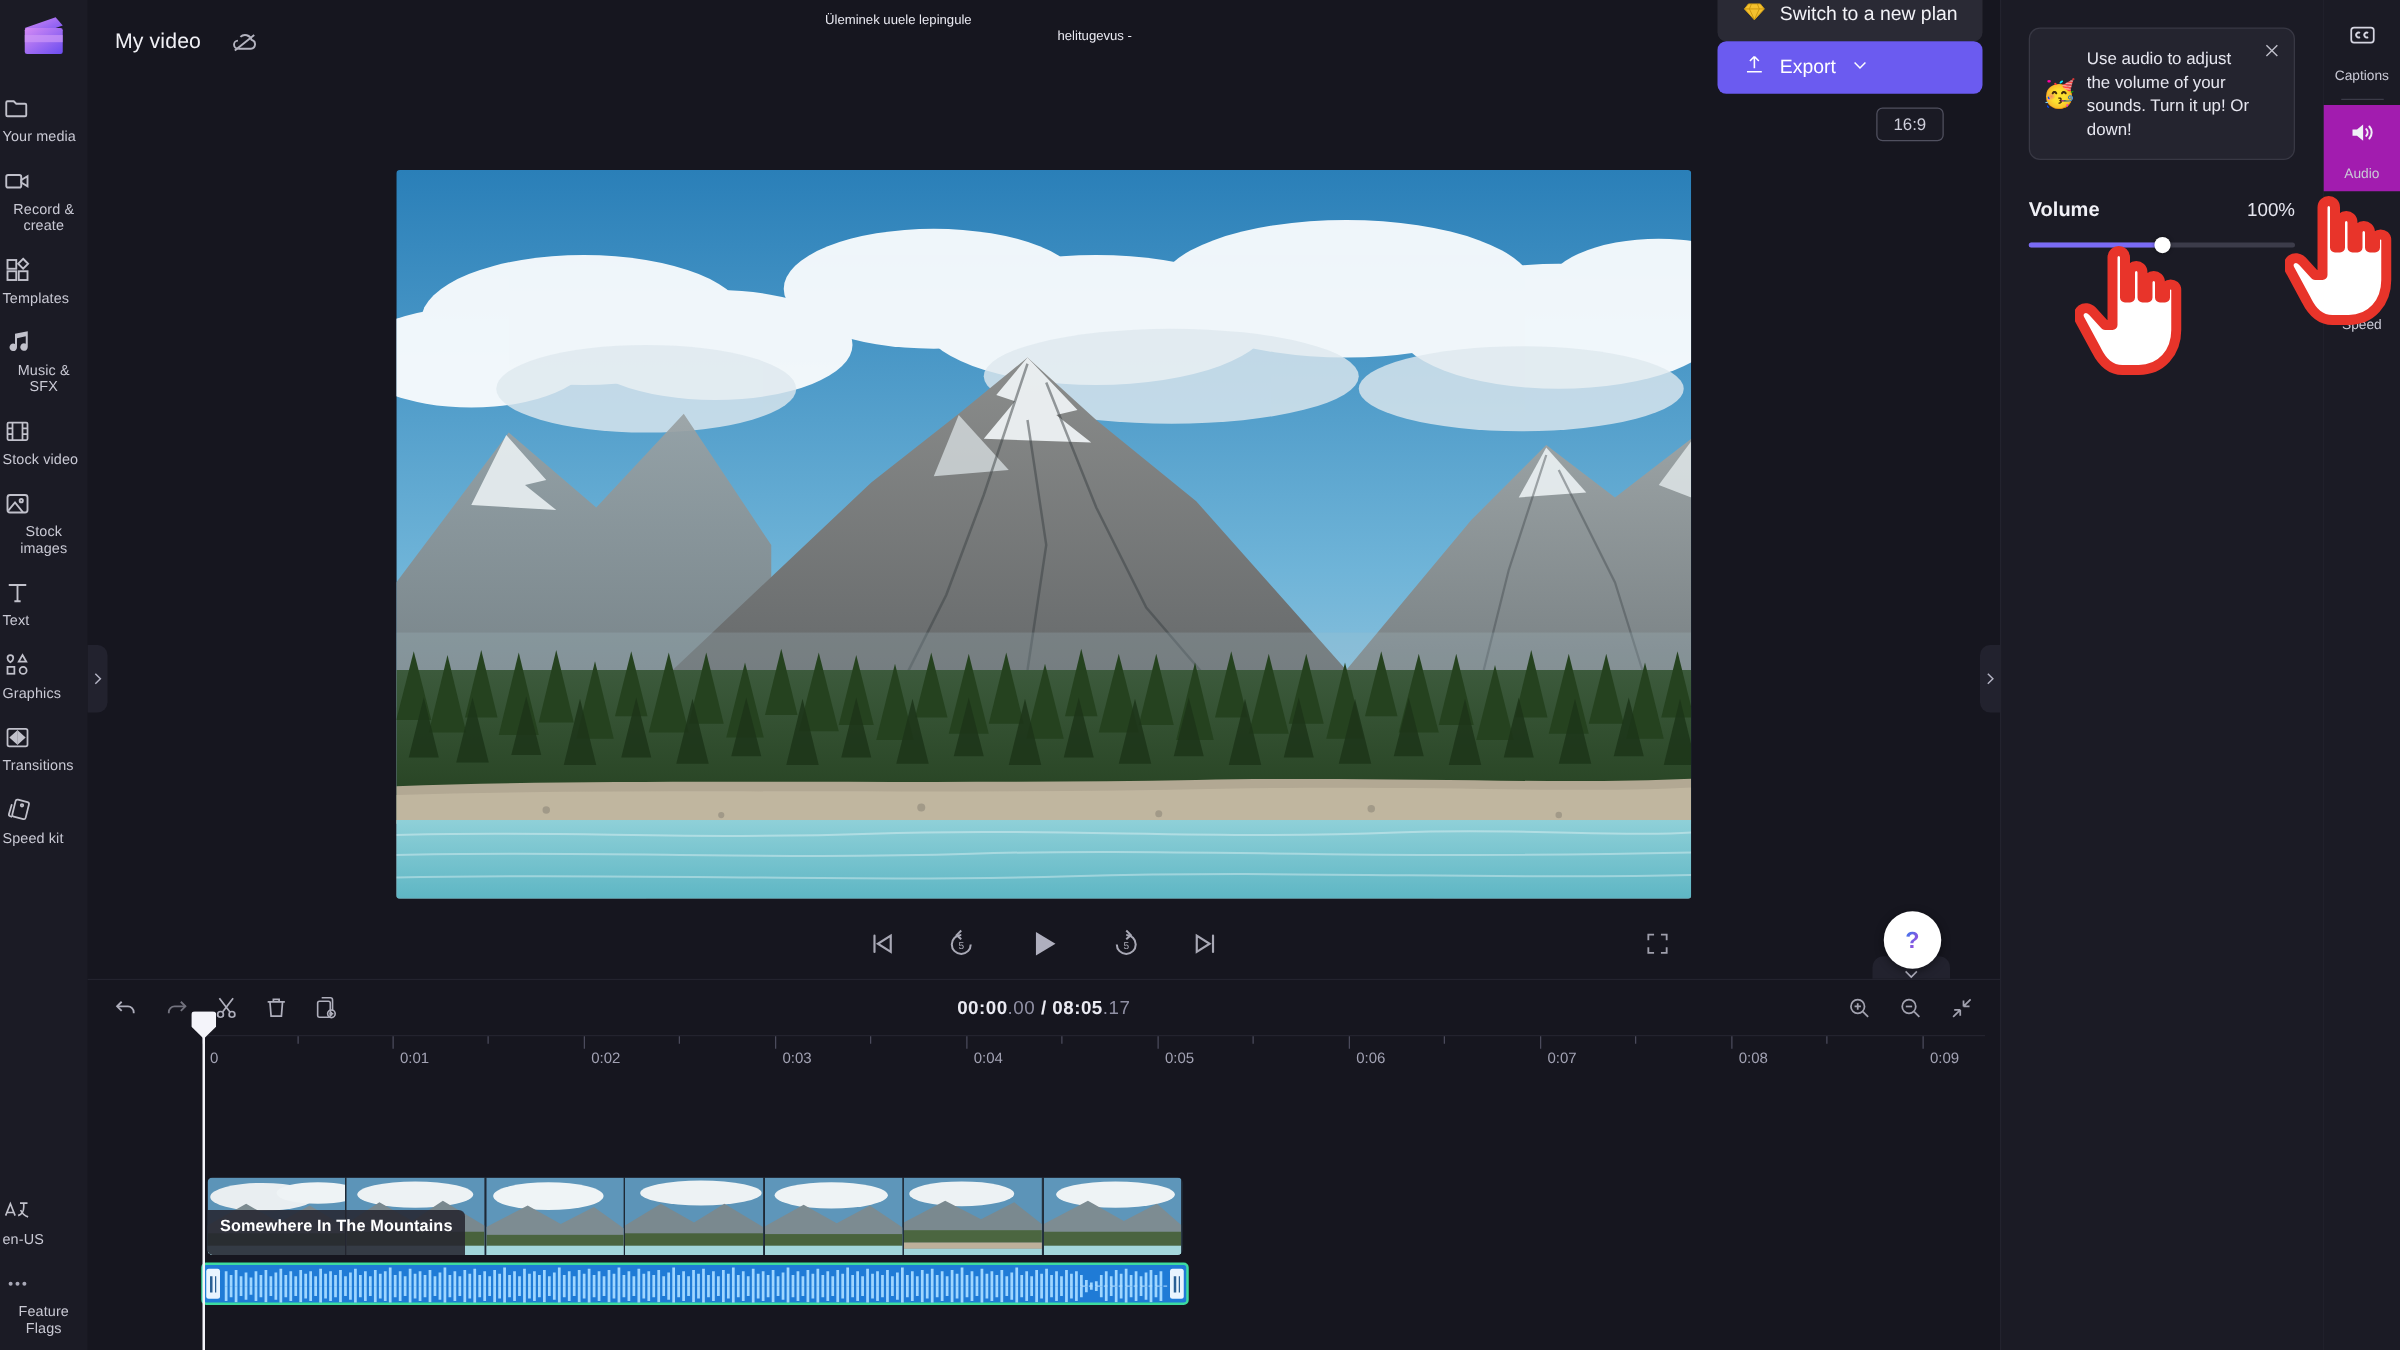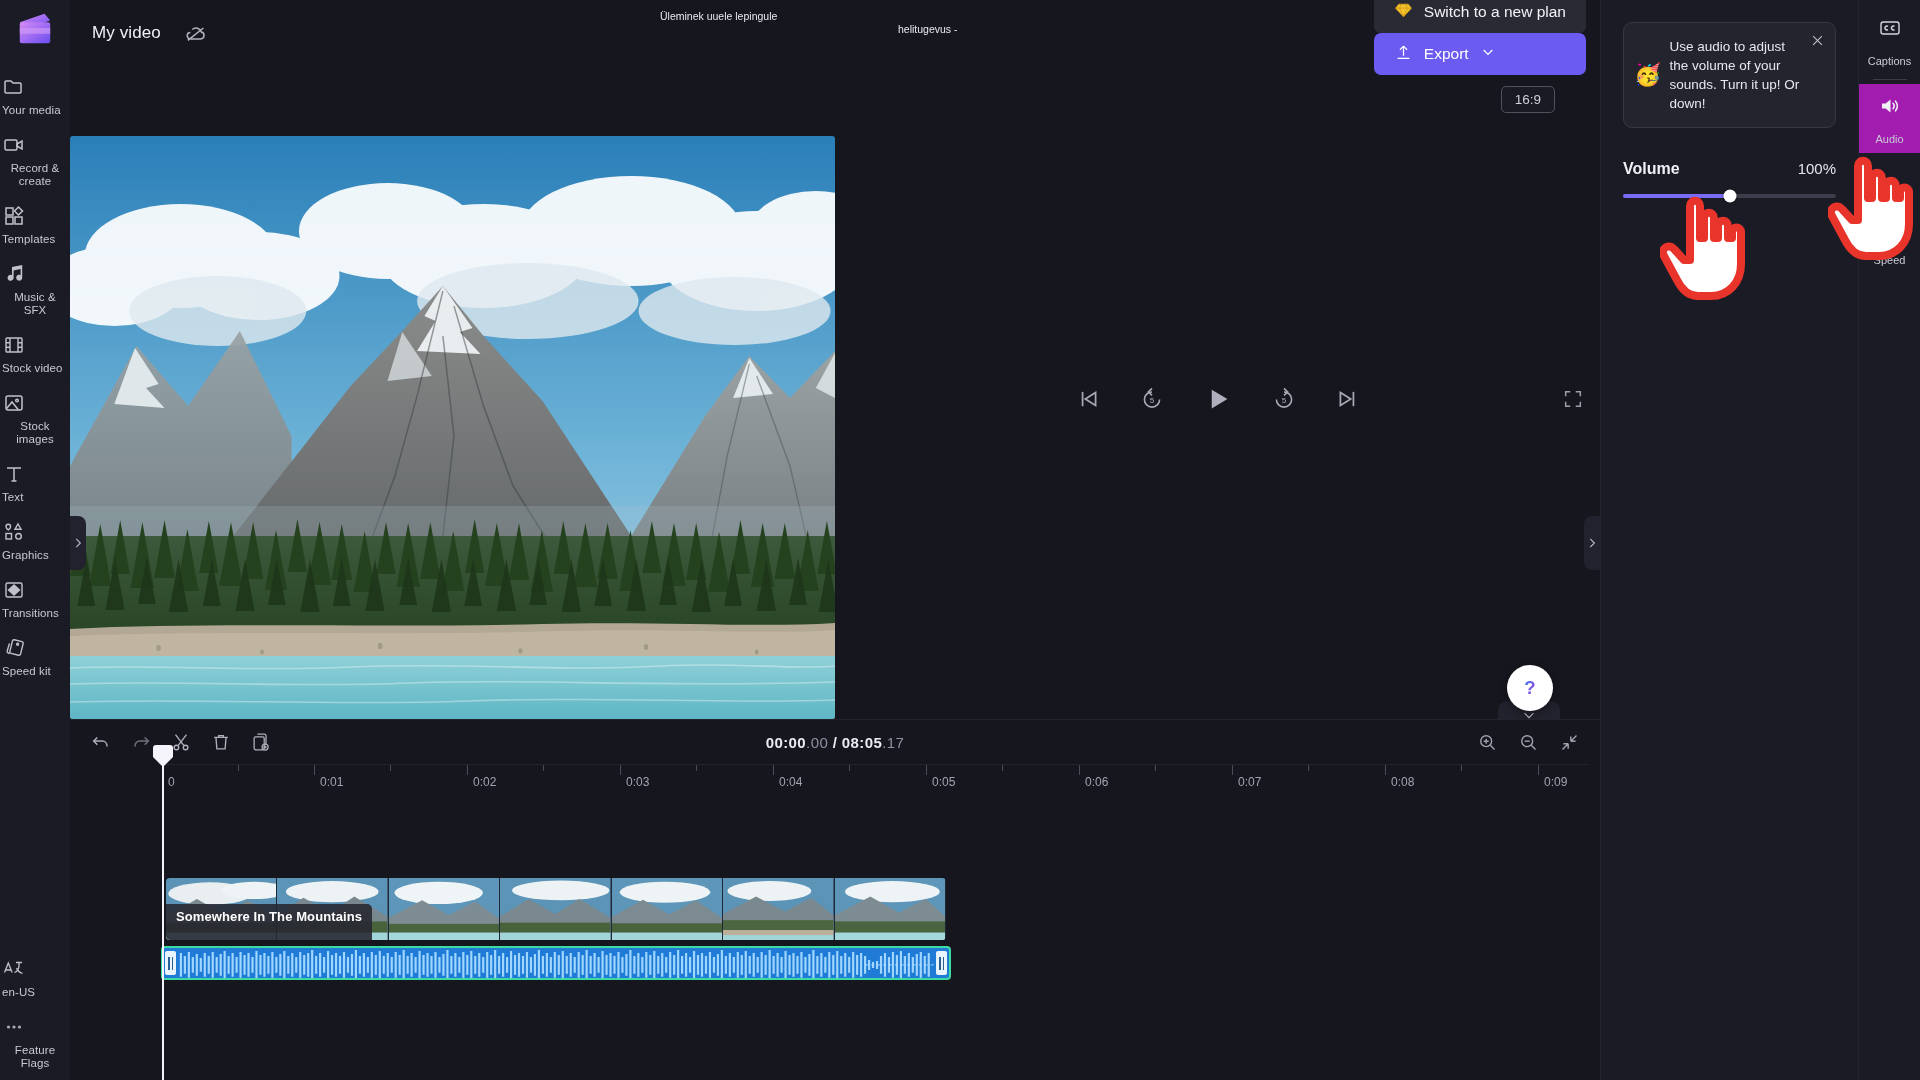--- a/index.html
+++ b/index.html
@@ -37,36 +37,36 @@
   .topbar {
     height: 66px; flex: 0 0 66px; display: flex; align-items: center;
     padding: 0 14px 0 22px; position: relative;
   }
   .proj-title { font-size: 17px; color: #f0f0f5; letter-spacing: .1px; }
   .cloud-icon { margin-left: 22px; width: 26px; height: 26px; opacity: .85; cursor: pointer; }
   .top-float {
     position: absolute; font-size: 10.5px; color: #e9e9f1; white-space: nowrap;
   }
   .ft-plan { left: 590px; top: 10px; }
-  .ft-vol  { left: 828px; top: 23px; }
+  .ft-vol  { left: 776px; top: 23px; }
   .topright { margin-left: auto; display: flex; gap: 0; flex-direction: column; }
   .btn-plan {
     display: flex; align-items: center; gap: 11px; background: #2a2a35;
     border: none; border-radius: 7px; height: 42px; padding: 0 20px;
     color: #f2f2f7; font-size: 15.5px; cursor: pointer;
     font-family: inherit;
   }
   .btn-export {
     display: flex; align-items: center; gap: 11px; background: #6b5bf0;
     border: none; border-radius: 7px; height: 42px; padding: 0 20px;
     color: #fff; font-size: 15.5px; cursor: pointer; font-family: inherit;
   }
 
   
-  .preview-wrap { flex: 1 1 auto; position: relative; display: flex; flex-direction: row;
+  .preview-wrap { flex: 1 1 auto; position: relative; display: flex; flex-direction: column;
                   align-items: center; justify-content: flex-start; padding-top: 4px; }
   .ratio-badge {
     position: absolute; right: 45px; top: 20px; border: 1px solid #50505f;
     border-radius: 5px; padding: 5px 13px; font-size: 13.5px; color: #cfcfdb;
     background: rgba(30,30,40,.6); cursor: pointer;
   }
   .stage {
     width: 1036px; height: 583px; border-radius: 3px; overflow: hidden;
     position: relative; margin-top: 66px; background:#123;
   }

